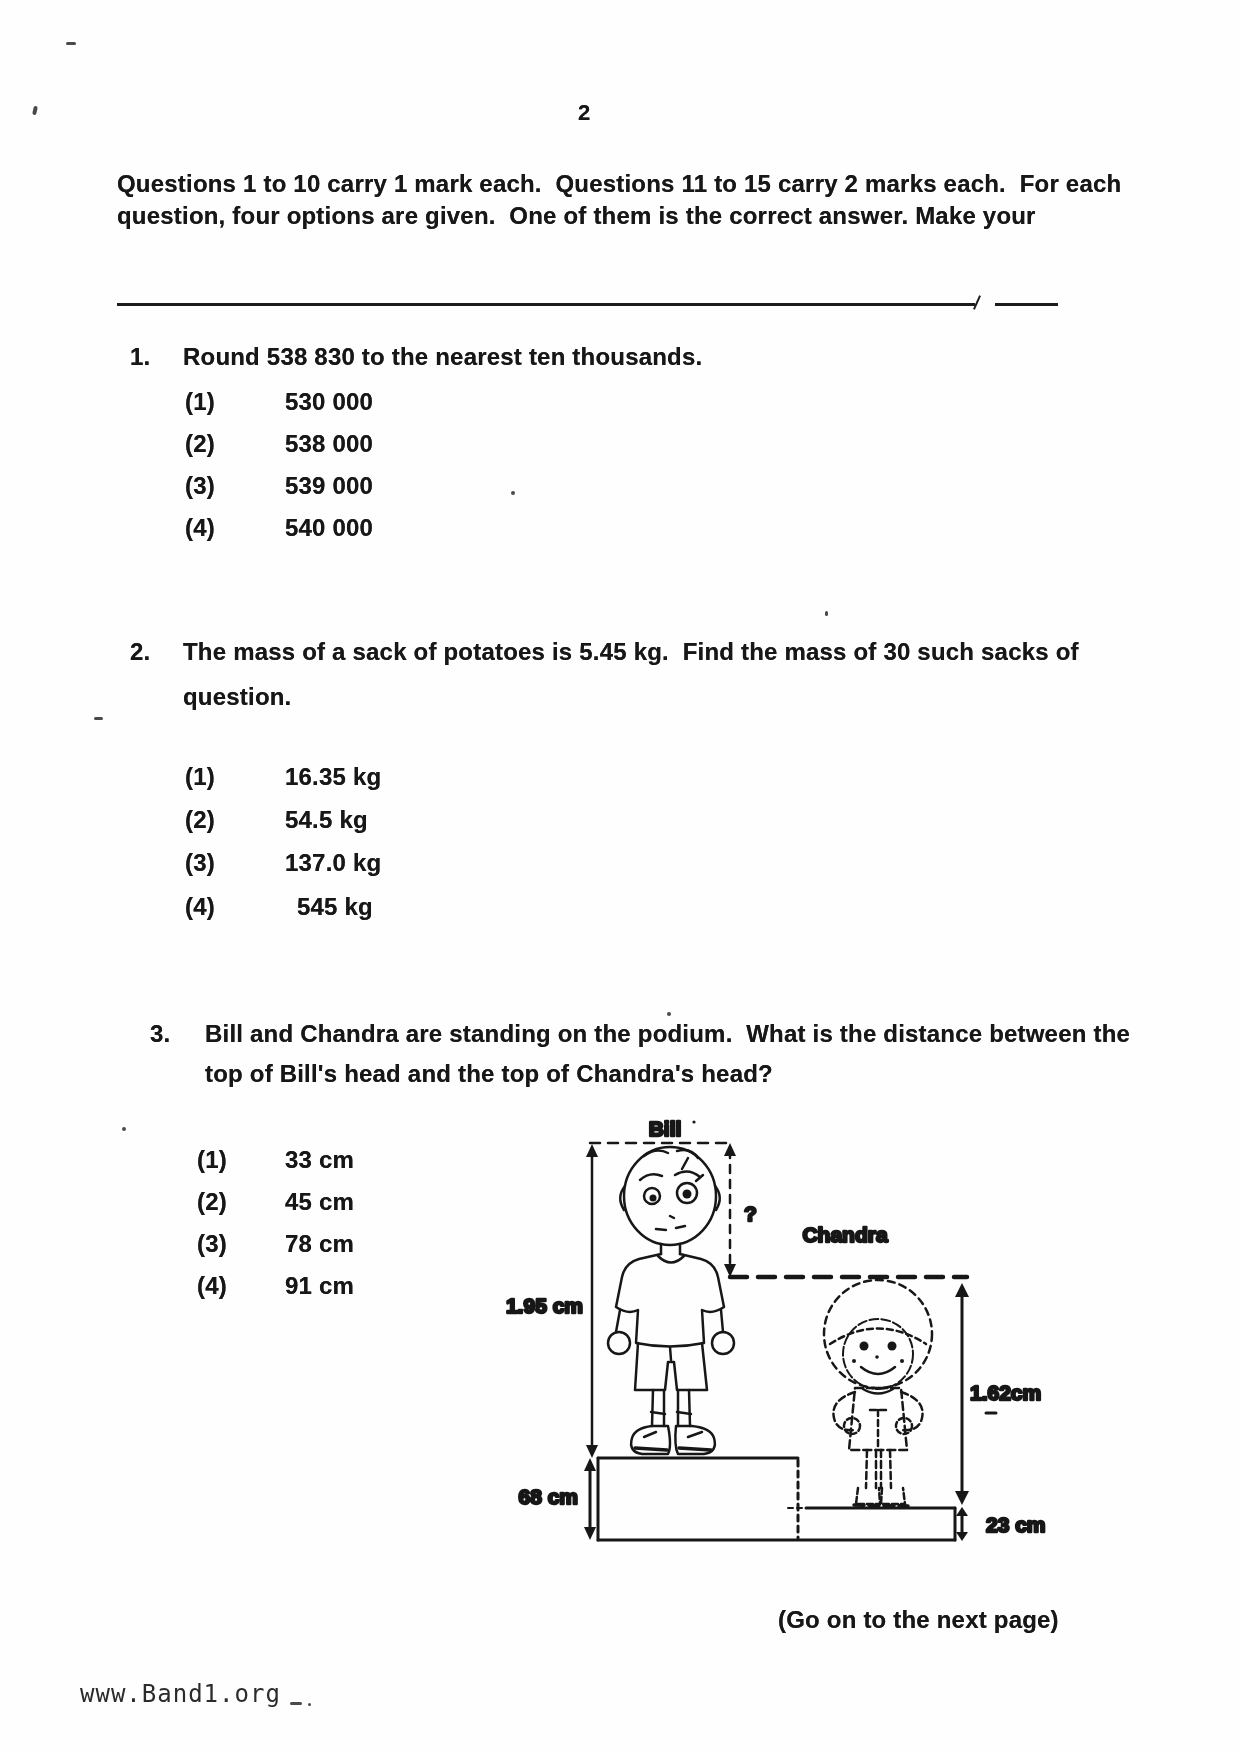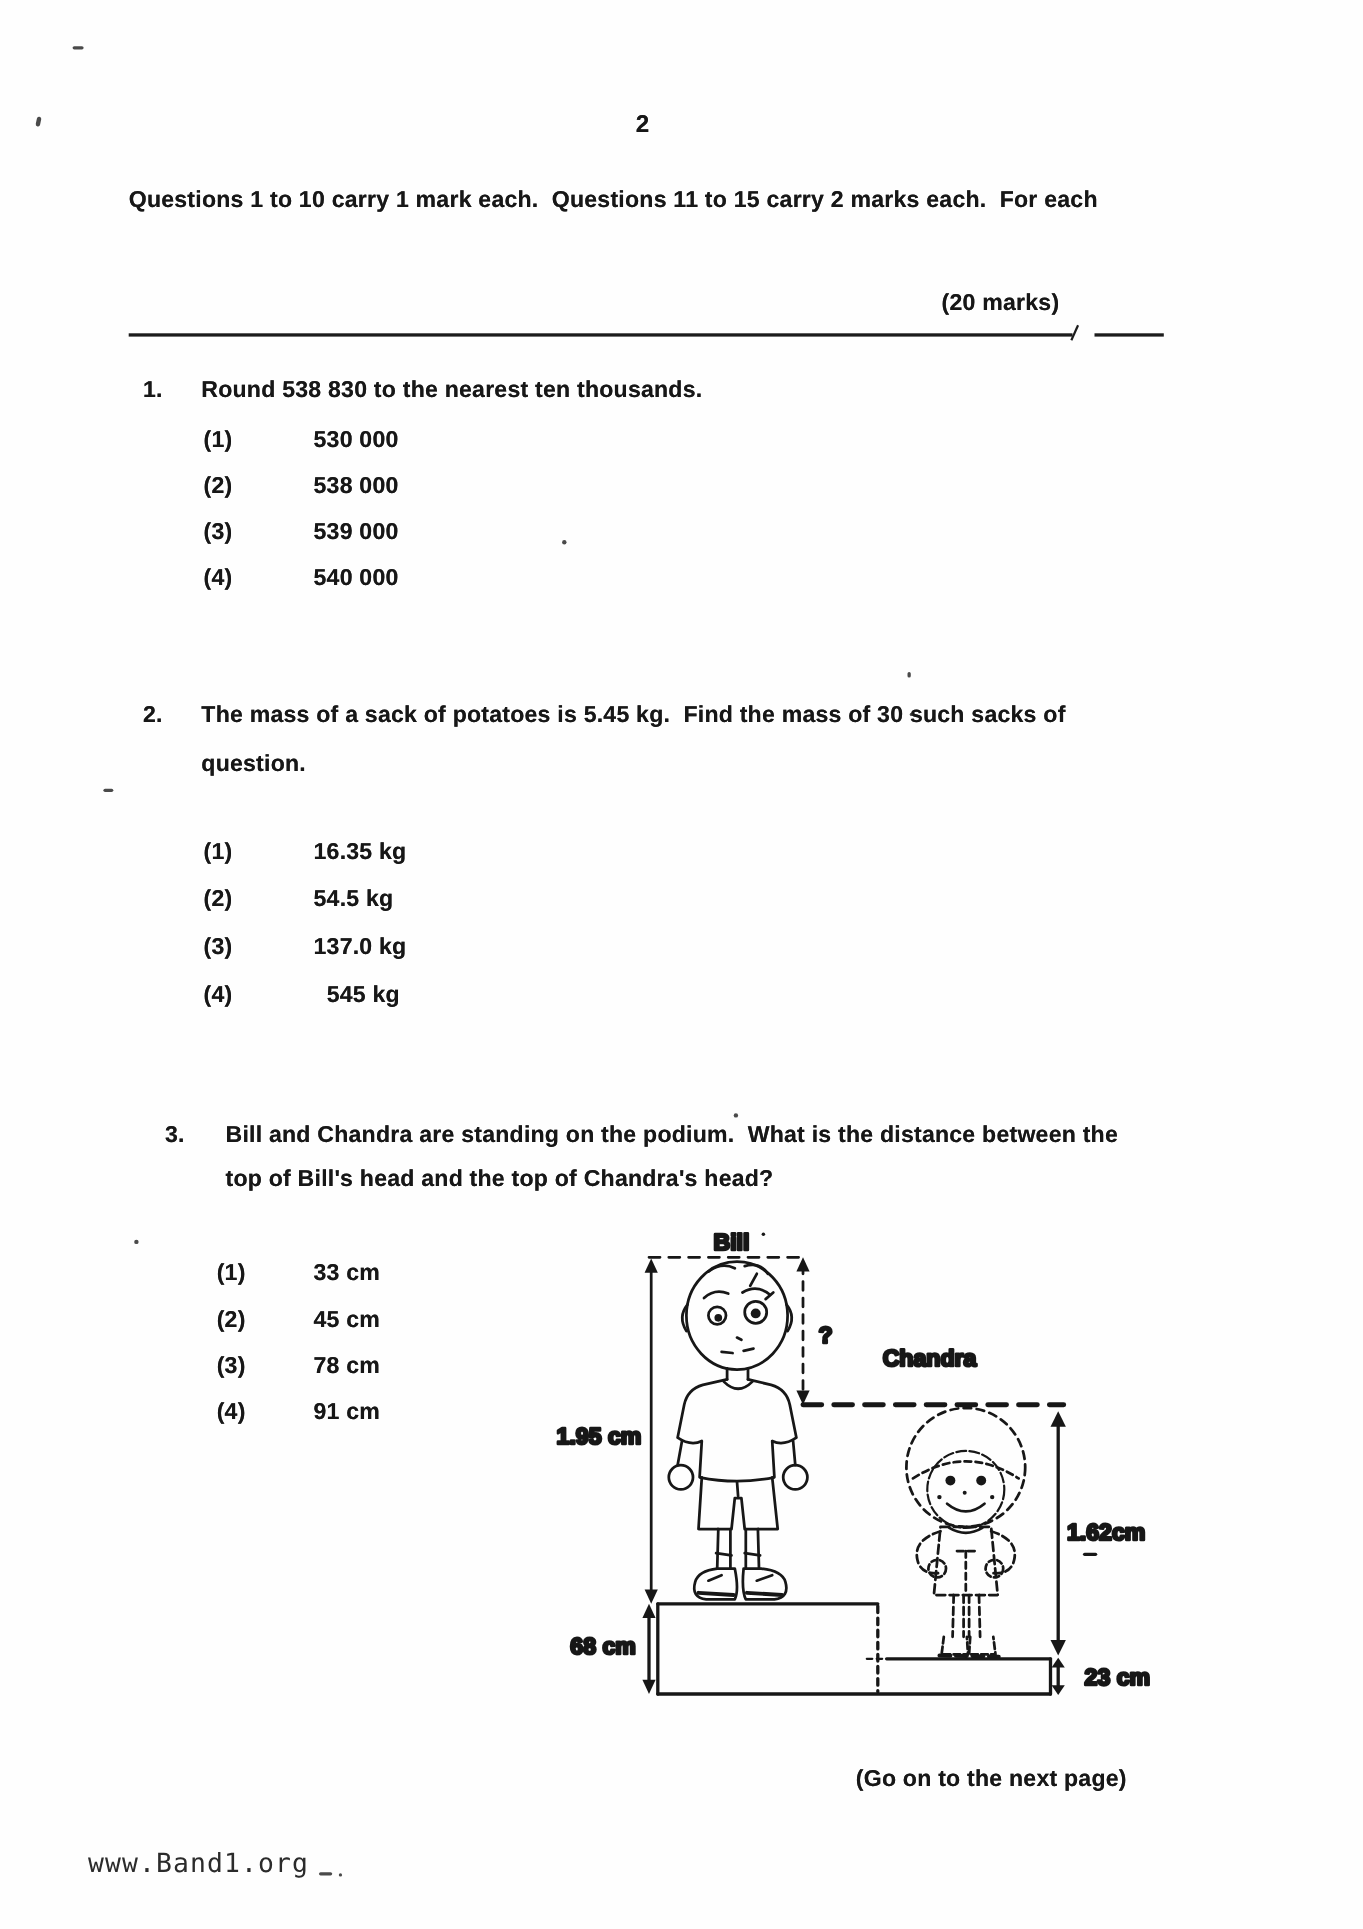--- a/index.html
+++ b/index.html
@@ -2,21 +2,21 @@
 <html><head>
 <meta charset="utf-8">
 <style>
   html,body { margin:0; padding:0; background:#d9d9d9; }
   .page {
     position:relative; width:1239px; height:1754px; margin:0 auto;
     background:#fefefe; overflow:hidden;
     font-family:"Liberation Sans", sans-serif; color:#171717;
   }
   .txt {
-    position:absolute; font-weight:700; font-size:21px; letter-spacing:.2px;
+    position:absolute; font-weight:700; font-size:24px; letter-spacing:.2px;
     white-space:pre; text-shadow:0 0 .5px rgba(20,20,20,.75);
   }
   .pagenum { font-size:22px; }
   .marksline { text-align:right; }
   .sep { position:absolute; background:#1c1c1c; }
   .artifact { position:absolute; background:#2a2a2a; opacity:.85; border-radius:2px; }
   .watermark {
     position:absolute; font-family:"DejaVu Sans Mono", monospace;
     font-size:24px; font-weight:400; color:#2b2b2b; letter-spacing:1px; white-space:pre;
   }
@@ -25,21 +25,21 @@
   }
 </style>
 </head>
 <body>
 
 <div class="page">
 
   <div class="txt pagenum" style="left:578px; top:100px;">2</div>
 
   <div class="txt" style="left:117px; top:170px;">Questions 1 to 10 carry 1 mark each.  Questions 11 to 15 carry 2 marks each.  For each</div>
-  <div class="txt marksline" style="left:117px; top:264px; width:846px;">(20 marks)</div>
+  <div class="txt" style="left:117px; top:202px;">question, four options are given.  One of them is the correct answer. Make your</div>
 
   <div class="sep" style="left:117px; top:303px; width:858px; height:3px;"></div>
   <div class="sep" style="left:976px; top:295px; width:2px; height:15px; transform:rotate(24deg);"></div>
   <div class="sep" style="left:995px; top:303px; width:63px; height:3px;"></div>
 
   <div>
     <div class="txt" style="left:130px; top:343px;">1.</div>
     <div class="txt" style="left:183px; top:343px;">Round 538 830 to the nearest ten thousands.</div>
     <div class="txt" style="left:185px; top:388px;">(1)</div>
     <div class="txt" style="left:285px; top:388px;">530 000</div>

